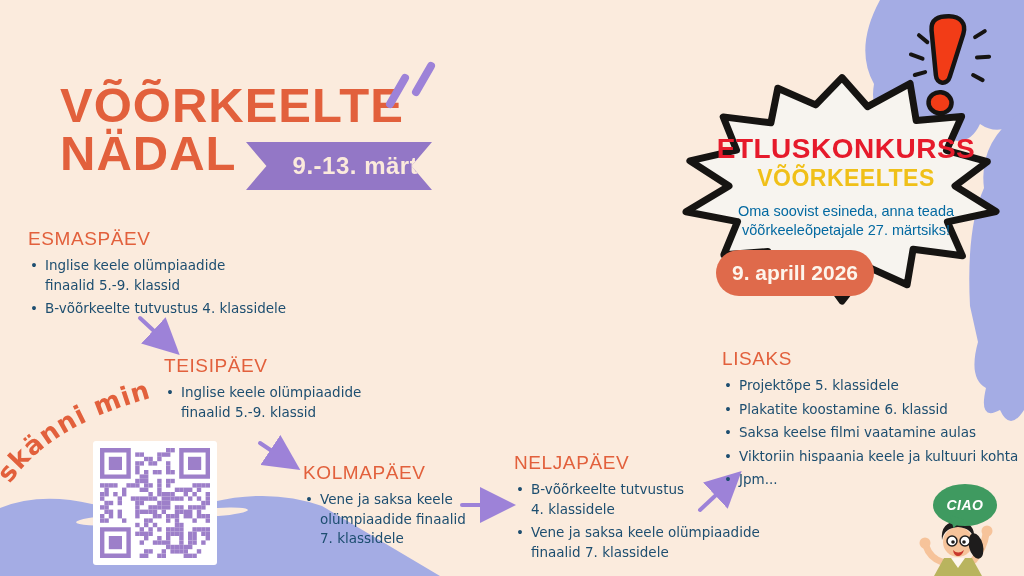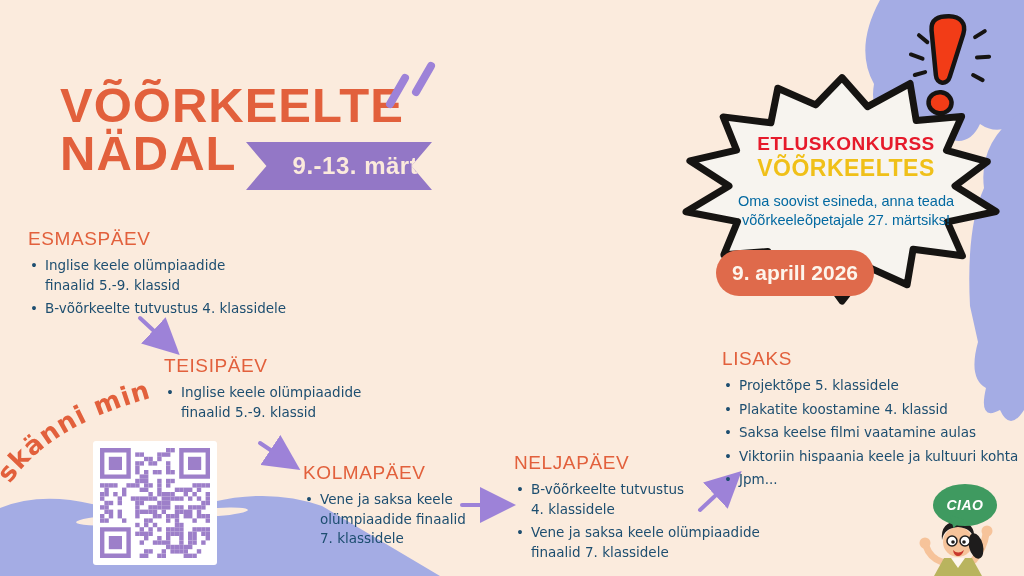--- a/index.html
+++ b/index.html
@@ -33,21 +33,21 @@
   .day li{position:relative;padding-left:17px;margin-bottom:4px;
     white-space:pre;font-size:13.5px;line-height:1.45;
     color:var(--body-navy,#1d4e70);}
   .day li::before{content:"•";position:absolute;left:2px;top:0;
     color:var(--body-navy,#1d4e70);}
 
   
   .burst-shape{fill:#f7f4ef;stroke:#161412;stroke-width:7;stroke-linejoin:round;}
   .announce{left:716px;top:133px;width:260px;text-align:center;z-index:3;
     font-family:"Liberation Sans",sans-serif;}
-  .announce .l1{font-size:19px;font-weight:900;letter-spacing:.5px;
+  .announce .l1{font-size:28px;font-weight:900;letter-spacing:.5px;
     color:var(--announcement-red,#e61a2b);}
   .announce .l2{font-size:23px;font-weight:900;letter-spacing:.5px;
     color:var(--announcement-yellow,#f0c019);}
   .announce .body{margin-top:10px;font-size:14.5px;line-height:1.3;
     color:#0369a1;white-space:pre-line;}
   .pill{left:716px;top:250px;width:158px;height:46px;border-radius:26px;
     background:var(--date-pill-coral,#df6a4b);z-index:4;
     display:flex;align-items:center;justify-content:center;
     color:#fdf5ec;font-family:"Liberation Sans",sans-serif;
     font-weight:700;font-size:21px;}
@@ -156,21 +156,21 @@
 4. klassidele</li>
       <li>Vene ja saksa keele olümpiaadide
 finaalid 7. klassidele</li>
     </ul>
   </section>
 
   <section class="abs day" style="left:722px;top:348px">
     <h2>LISAKS</h2>
     <ul>
       <li>Projektõpe 5. klassidele</li>
-      <li>Plakatite koostamine 4. klassid</li>
+      <li>Plakatite koostamine 6. klassid</li>
       <li>Saksa keelse filmi vaatamine aulas</li>
       <li>Viktoriin hispaania keele ja kultuuri kohta</li>
       <li>Jpm...</li>
     </ul>
   </section>
 
   <svg class="abs" style="left:680px;top:66px;z-index:2" width="324" height="244" viewBox="0 0 324 244">
     <polygon id="burst-poly" class="burst-shape" points="162.0,11.6 187.6,40.6 230.1,17.5 236.2,54.5 281.6,50.5 266.5,84.4 307.3,95.7 275.0,120.0 316.0,145.5 267.4,155.8 282.4,189.8 233.1,183.2 227.1,218.7 188.3,201.1 162.0,235.0 136.4,199.4 94.7,221.4 87.8,185.5 43.9,188.7 57.5,155.6 6.0,145.7 49.0,120.0 9.9,94.8 56.6,84.2 43.2,50.9 90.9,56.8 97.8,22.3 135.7,38.9"></polygon>
   </svg>
   <div class="abs announce">

